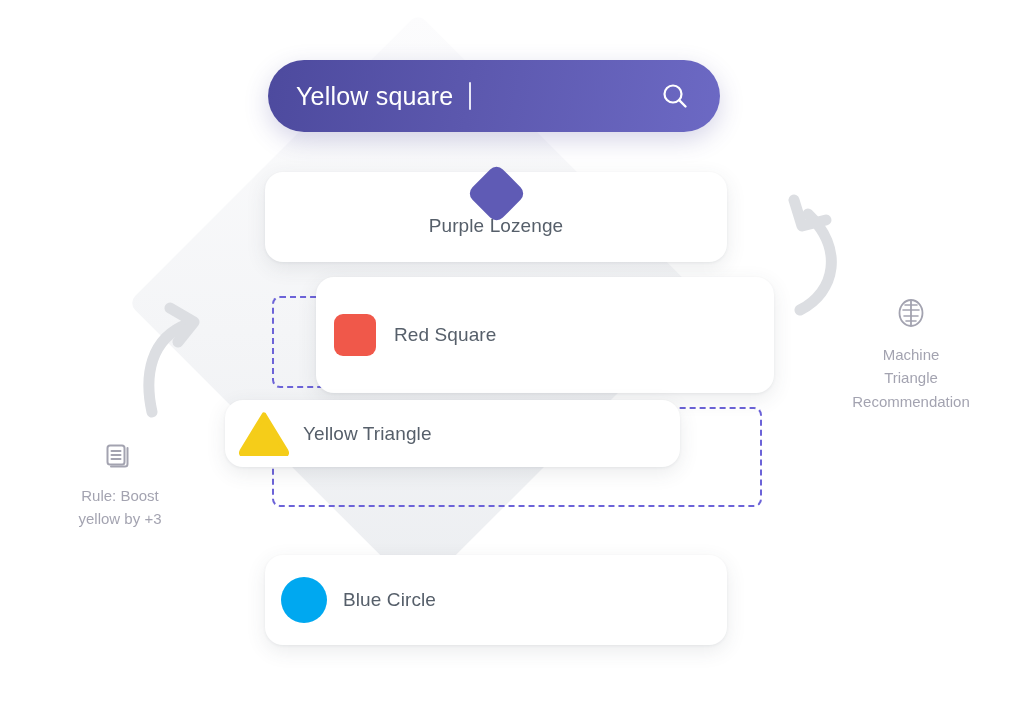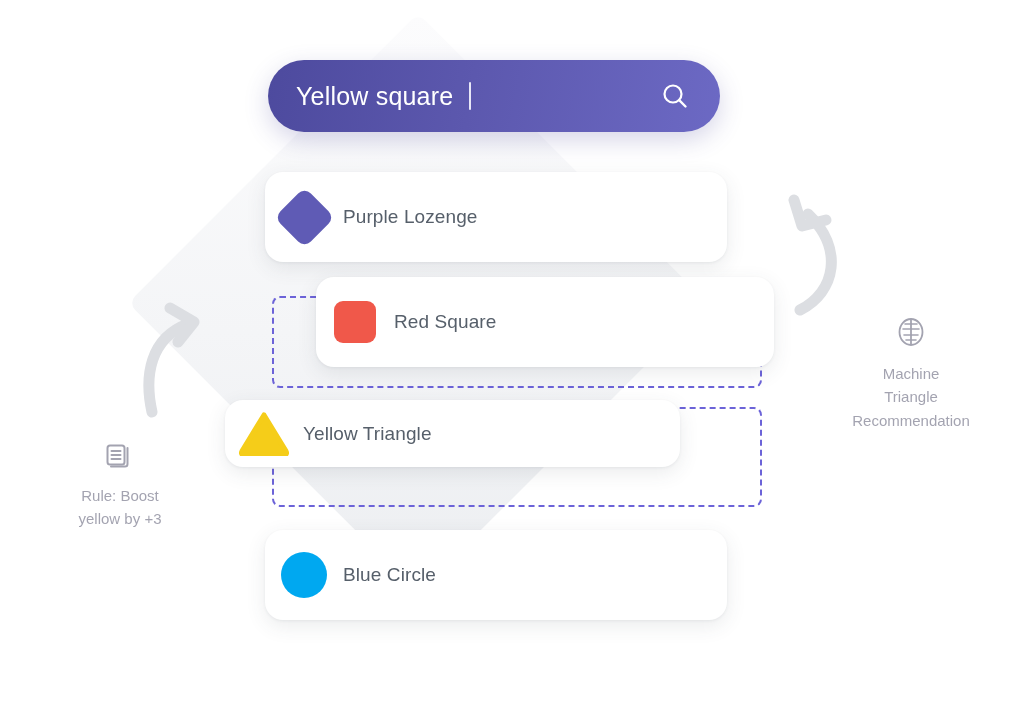--- a/index.html
+++ b/index.html
@@ -102,38 +102,39 @@
     letter-spacing: 0.1px;
     white-space: nowrap;
   }
 
   .card-purple {
     left: 265px;
     top: 172px;
     width: 462px;
     height: 90px;
     z-index: 5;
+    flex-direction: column;
   }
   .card-red {
     left: 316px;
     top: 277px;
     width: 458px;
-    height: 90px;
+    height: 116px;
     z-index: 5;
   }
   .card-yellow {
     left: 225px;
     top: 400px;
     width: 455px;
     height: 67px;
     z-index: 5;
   }
   .card-blue {
     left: 265px;
-    top: 530px;
+    top: 555px;
     width: 462px;
     height: 90px;
     z-index: 5;
   }
 
   .swatch-wrap {
     width: 78px;
     display: flex;
     justify-content: center;
     align-items: center;
@@ -179,21 +180,21 @@
     display: block;
     margin: 0 auto 14px auto;
   }
   .annot-left {
     left: 45px;
     top: 440px;
     width: 150px;
   }
   .annot-right {
     left: 822px;
-    top: 316px;
+    top: 297px;
     width: 178px;
   }
   .annot-line { display: block; }
 
   .arrow {
     position: absolute;
   }
   .arrow-left { left: 140px; top: 302px; }
   .arrow-right { left: 778px; top: 192px; }
 </style>

